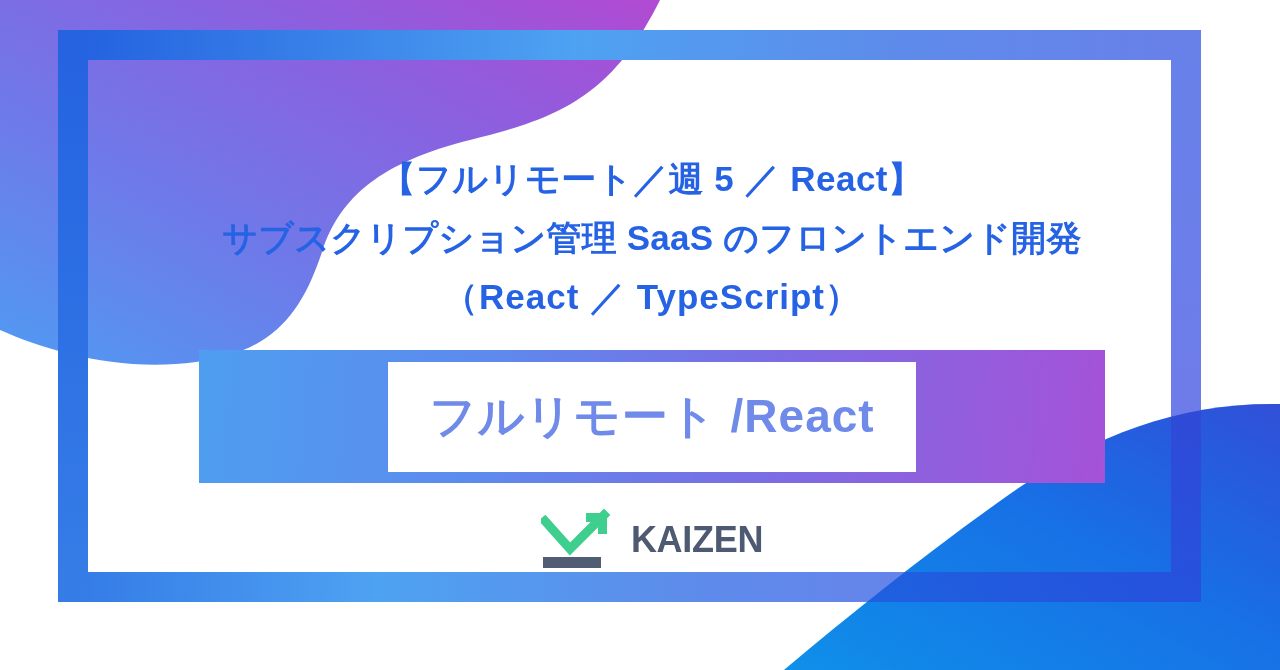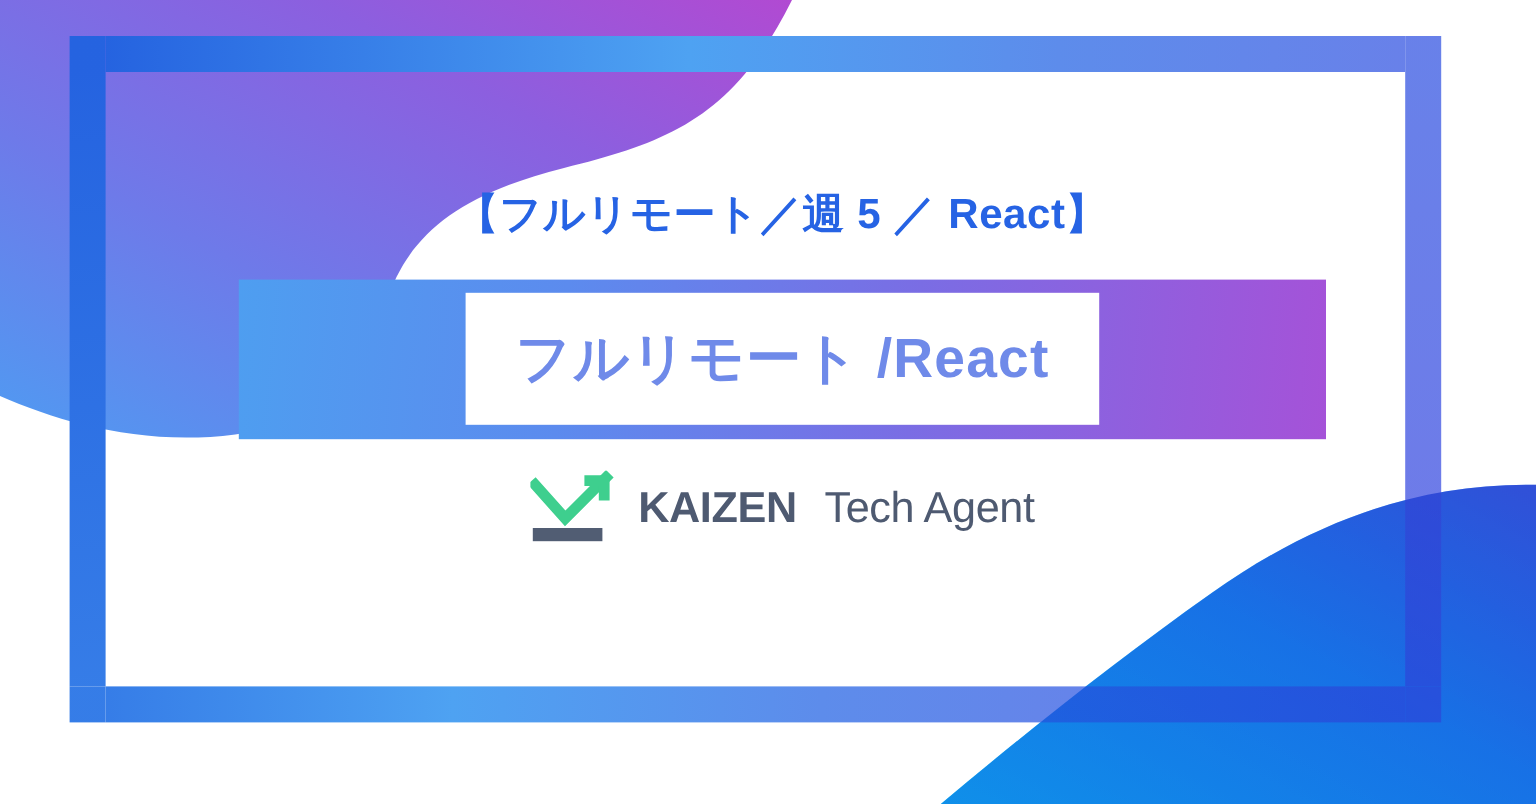--- a/index.html
+++ b/index.html
@@ -156,32 +156,33 @@
 
   <svg class="bg-layer" viewBox="0 0 1280 670" preserveAspectRatio="none" xmlns="http://www.w3.org/2000/svg" style="mix-blend-mode:multiply;">
     <path fill="url(#gradBR)" opacity="0.92" d="M1280,404 C1180,402 1092,436 1010,494
              C928,552 858,608 784,670 L1280,670 Z"></path>
   </svg>
 
   <div class="content">
 
     <div class="title-block">
       <span class="title-line l1">【フルリモート／週 5 ／ React】</span>
+      <span class="title-line l2">サブスクリプション管理 SaaS のフロントエンド開発</span>
+      <span class="title-line l3">（React ／ TypeScript）</span>
     </div>
 
     <div class="badge-bar">
       <div class="badge-inner">フルリモート /React</div>
     </div>
 
     <div class="logo">
       <svg class="logo-mark" viewBox="0 0 76 62" xmlns="http://www.w3.org/2000/svg">
         <path d="M4,12 L29,40 L63,6" fill="none" stroke="#3ecf8e" stroke-width="9" stroke-linecap="square" stroke-linejoin="miter"></path>
         <path d="M45,4 L66,4 L66,25 L57,25 L57,13 L45,13 Z" fill="#3ecf8e"></path>
         <rect x="2" y="48" width="58" height="11" fill="#515d73"></rect>
       </svg>
       <div class="logo-text">
         <span class="brand">KAIZEN</span>
-        <span class="sub">Tech Agent</span>
       </div>
     </div>
 
   </div>
 </div>
 
 </body></html>

